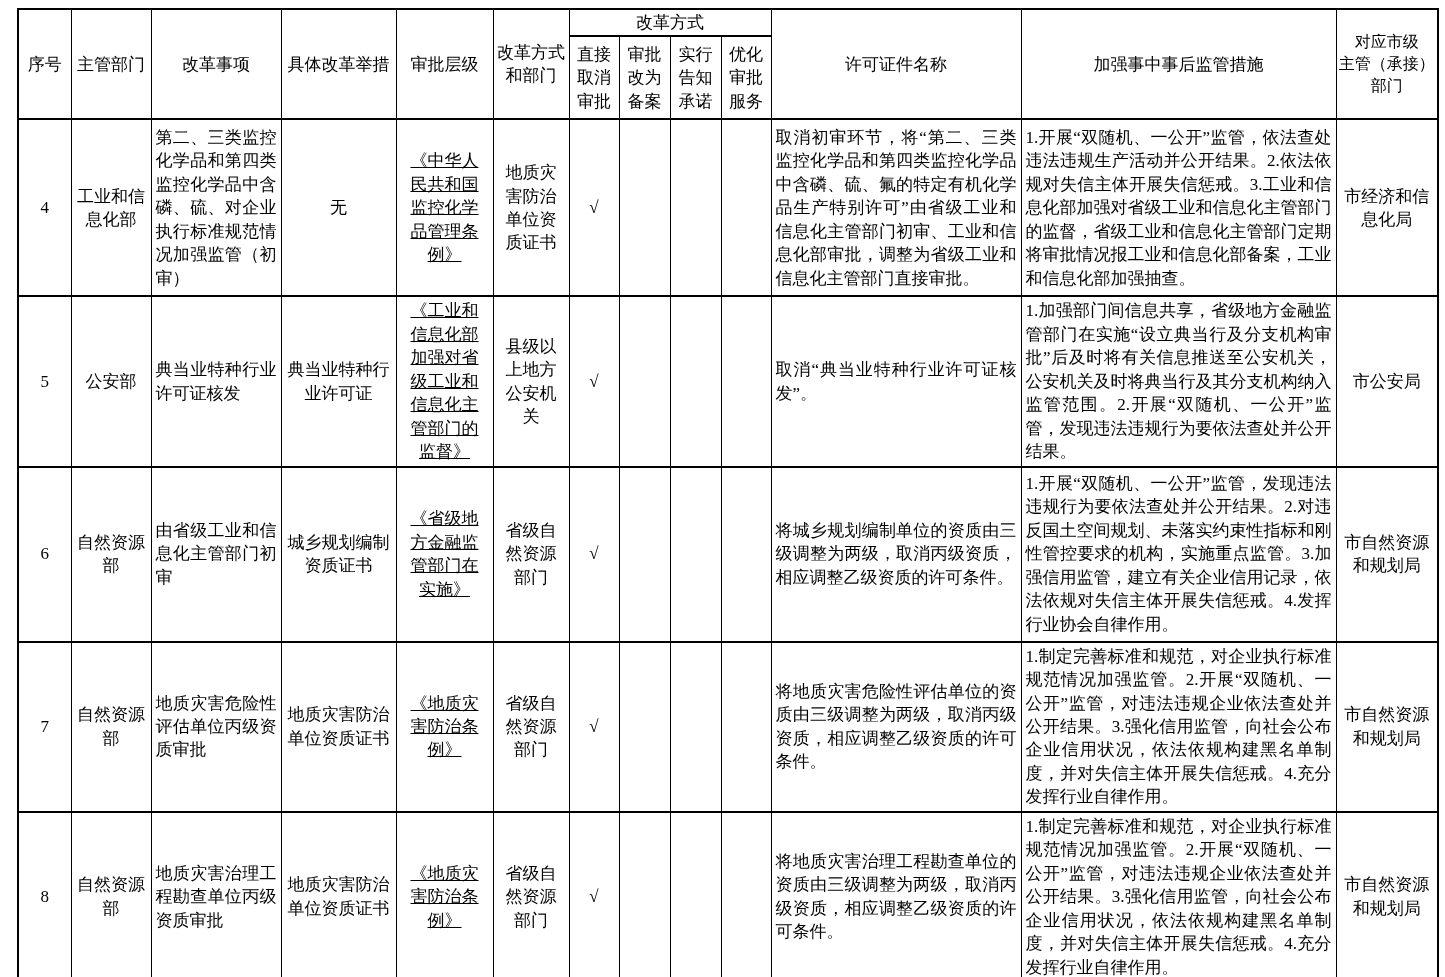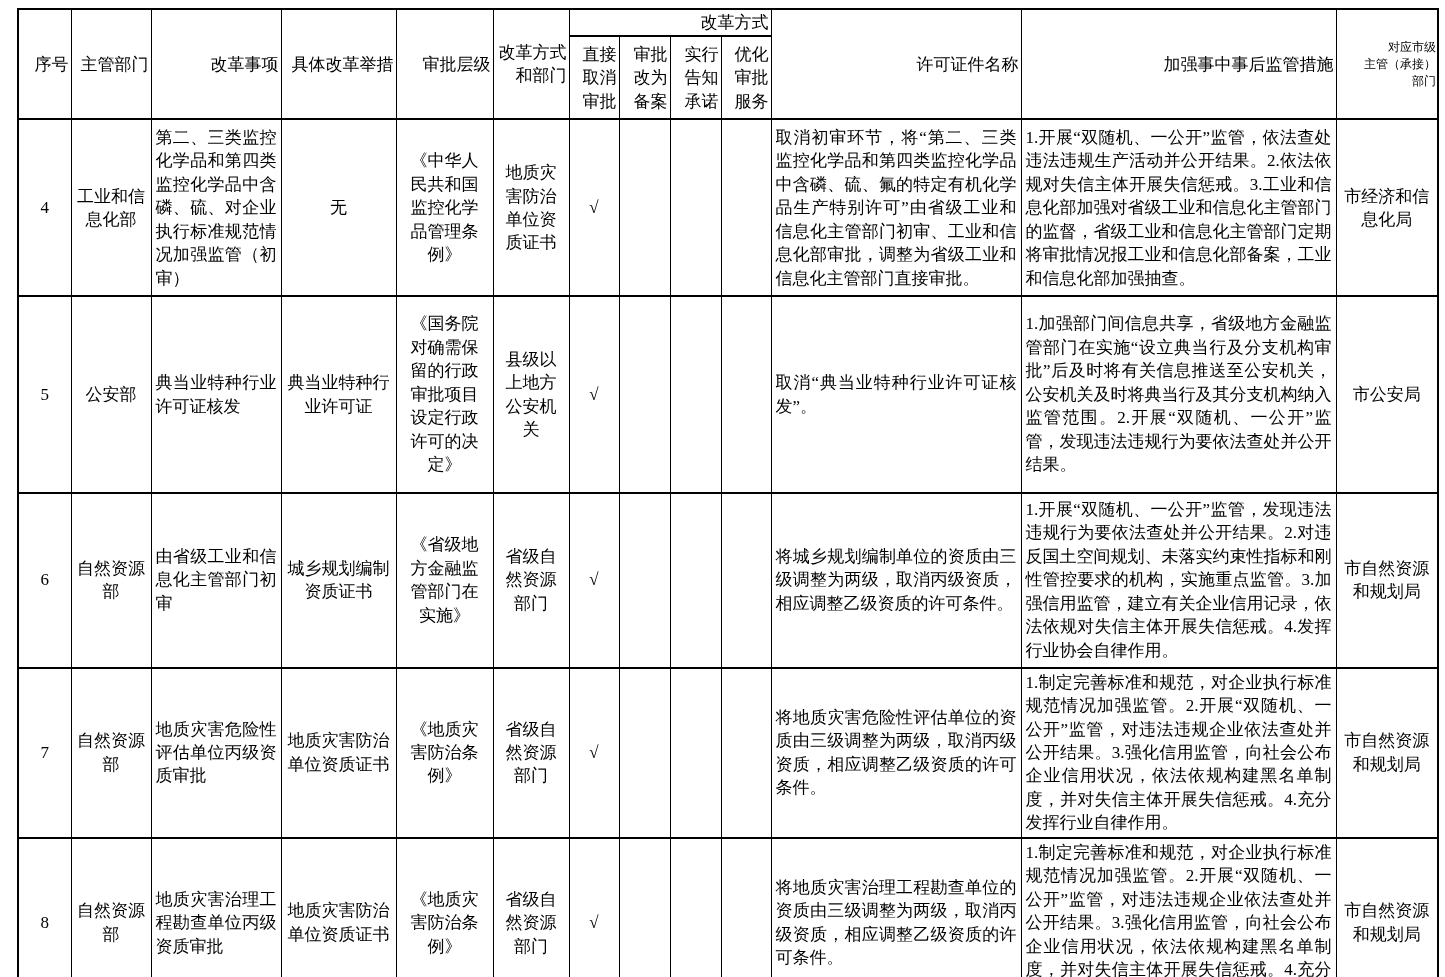--- a/index.html
+++ b/index.html
@@ -14,25 +14,25 @@
     border-collapse:collapse; table-layout:fixed;
     border:2px solid #000;
   }
   th, td {
     border:1px solid #000;
     border-top-width:2px; border-bottom-width:2px;
     font-size:17px; line-height:1.38; font-weight:normal;
     vertical-align:middle; padding:2px 4px; overflow:hidden;
     word-break:normal; overflow-wrap:break-word;
   }
-  th { text-align:right; white-space:pre-line; padding:1px 2px; }
+  th { text-align:center; white-space:pre-line; padding:1px 2px; }
   td.center { text-align:center; }
   td.justify { text-align:justify; }
-  .th-city { font-size:12px; padding:1px 1px; }
-  .col-basis { padding:15px 10px; }
+  .th-city { font-size:16px; padding:1px 1px; }
+  .col-basis { padding:2px 10px;text-decoration:underline; }
   tr.hdr-top   { height:27px; }
   tr.hdr-sub   { height:83px; }
   tr.r4 { height:177px; }
   tr.r5 { height:170px; }
   tr.r6 { height:175px; }
   tr.r7 { height:166px; }
   tr.r8 { height:164px; }
   td.tick { text-align:center; font-size:17px; }
 </style>
 </head>
@@ -102,21 +102,21 @@
         <td class="justify">取消初审环节，将“第二、三类监控化学品和第四类监控化学品中含磷、硫、氟的特定有机化学品生产特别许可”由省级工业和信息化主管部门初审、工业和信息化部审批，调整为省级工业和信息化主管部门直接审批。</td>
         <td class="justify">1.开展“双随机、一公开”监管，依法查处违法违规生产活动并公开结果。2.依法依规对失信主体开展失信惩戒。3.工业和信息化部加强对省级工业和信息化主管部门的监督，省级工业和信息化主管部门定期将审批情况报工业和信息化部备案，工业和信息化部加强抽查。</td>
         <td class="center">市经济和信息化局</td>
       </tr>
 
       <tr class="r5">
         <td class="center">5</td>
         <td class="center">公安部</td>
         <td class="justify">典当业特种行业许可证核发</td>
         <td class="center">典当业特种行业许可证</td>
-        <td class="center col-basis">《国务院对确需保留的行政审批项目设定行政许可的决定》</td>
+        <td class="center col-basis">《工业和信息化部加强对省级工业和信息化主管部门的监督》</td>
         <td class="center">县级以上地方公安机关</td>
         <td class="tick">√</td>
         <td class="tick"></td>
         <td class="tick"></td>
         <td class="tick"></td>
         <td class="justify">取消“典当业特种行业许可证核发”。</td>
         <td class="justify">1.加强部门间信息共享，省级地方金融监管部门在实施“设立典当行及分支机构审批”后及时将有关信息推送至公安机关，公安机关及时将典当行及其分支机构纳入监管范围。2.开展“双随机、一公开”监管，发现违法违规行为要依法查处并公开结果。</td>
         <td class="center">市公安局</td>
       </tr>
 

